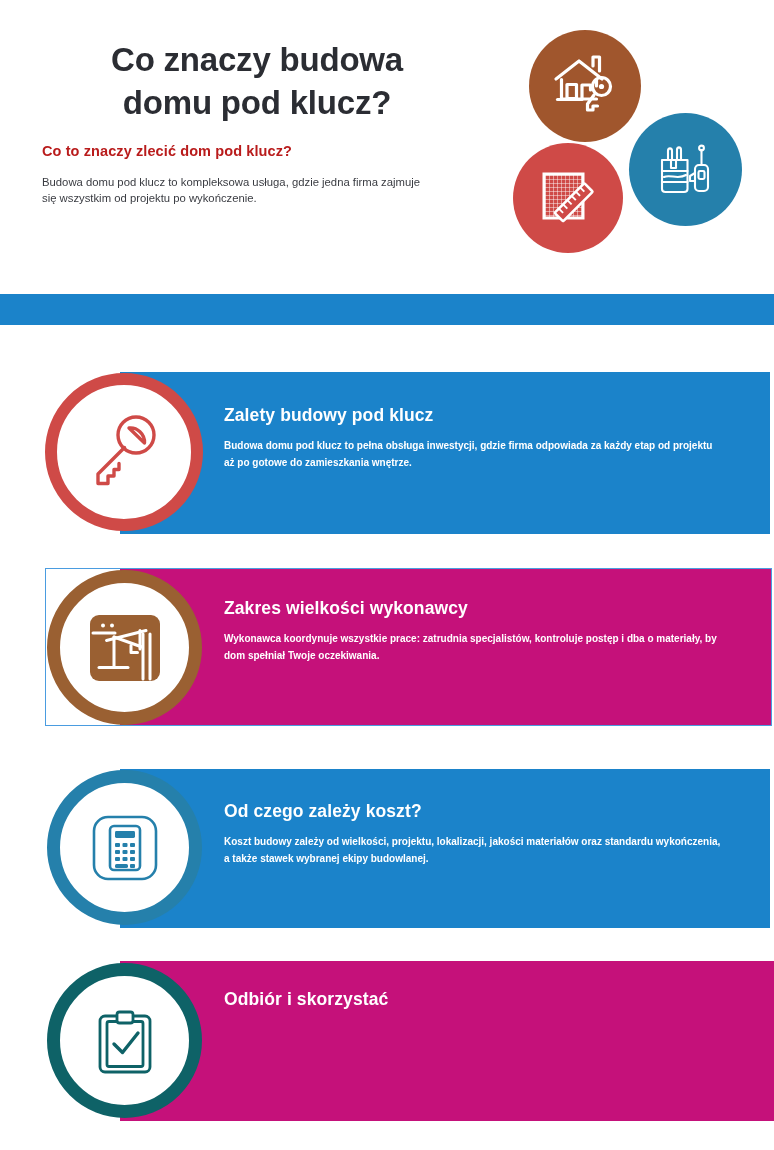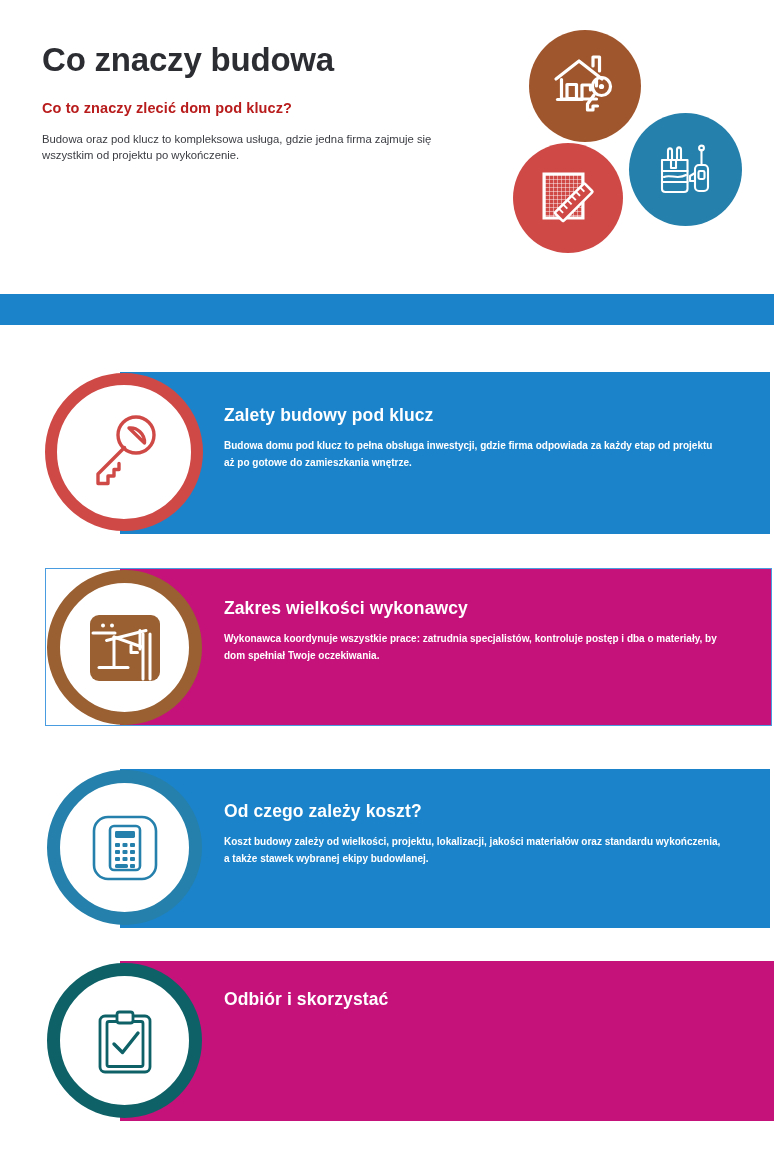--- a/index.html
+++ b/index.html
@@ -11,21 +11,21 @@
     overflow:hidden;
     position:relative;
   }
   .page{position:relative;width:774px;height:1150px;overflow:hidden;background:#fff;}
 
   
   .hero{position:absolute;left:0;top:0;width:774px;height:295px;}
   .hero-text{position:absolute;left:42px;top:38px;width:430px;}
   .hero-title{
     font-size:33px;line-height:43px;font-weight:bold;
-    color:#2b2d33;letter-spacing:-0.2px;margin:0;
+    color:#2b2d33;letter-spacing:-0.2px;margin:0;text-align:center;
   }
   .hero-sub{
     margin:18px 0 0 0;font-size:14.5px;font-weight:bold;color:#b91c1c;
     line-height:19px;letter-spacing:0.1px;
   }
   .hero-body{
     margin:13px 0 0 0;font-size:11.3px;line-height:16px;color:#3a3c42;
     max-width:392px;
   }
 
@@ -90,23 +90,24 @@
 </head>
 <body>
 
 <div class="page">
 
   <div class="hero">
 
     <div class="hero-text">
       <h1 class="hero-title">
         <span>Co znaczy budowa</span><br>
+        <span>domu pod klucz?</span>
       </h1>
       <p class="hero-sub">Co to znaczy zlecić dom pod klucz?</p>
-      <p class="hero-body">Budowa oraz pod klucz to kompleksowa usługa, gdzie jedna firma zajmuje się wszystkim od projektu po wykończenie.</p>
+      <p class="hero-body">Budowa domu pod klucz to kompleksowa usługa, gdzie jedna firma zajmuje się wszystkim od projektu po wykończenie.</p>
     </div>
 
     <div class="cluster">
 
       <div class="bubble bub-house">
         <span>
           <svg class="icon-svg" width="66" height="66" viewBox="0 0 66 66" aria-hidden="true">
             <g fill="none" stroke="#ffffff" stroke-width="3.2" stroke-linejoin="round" stroke-linecap="round">
 
               <path d="M4 26 L27 8 L50 26"></path>

